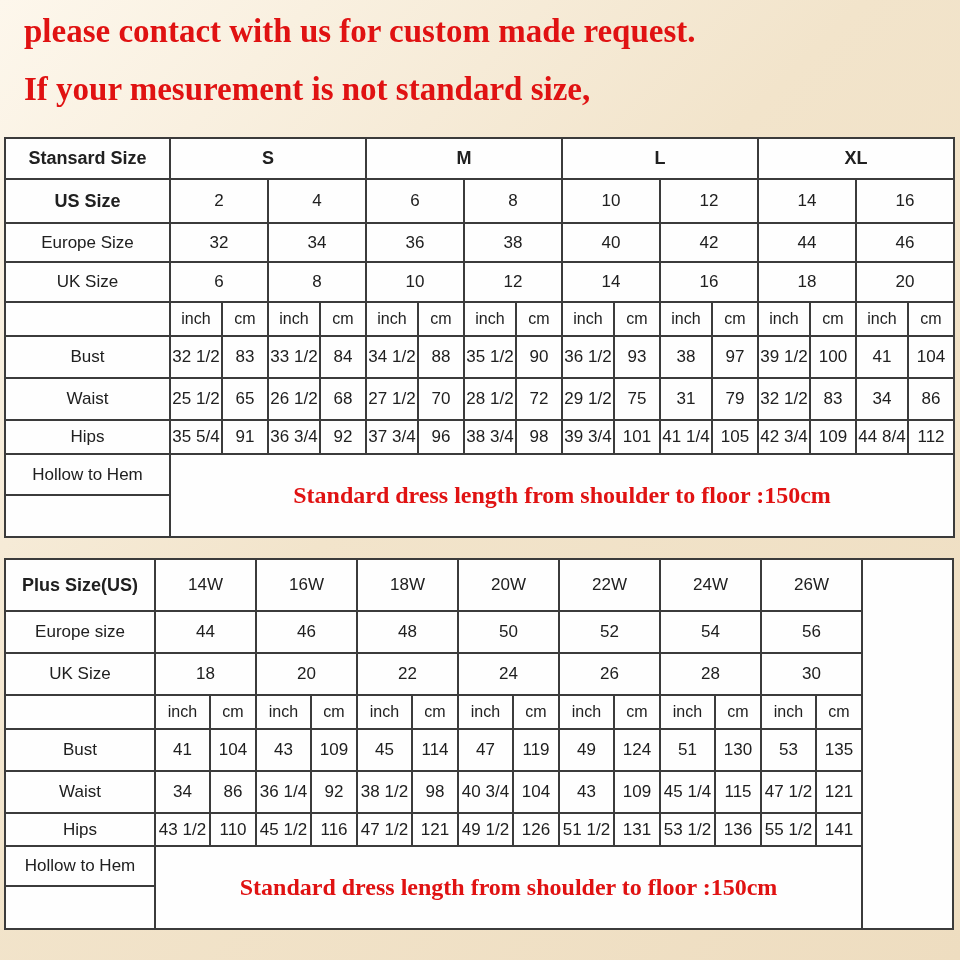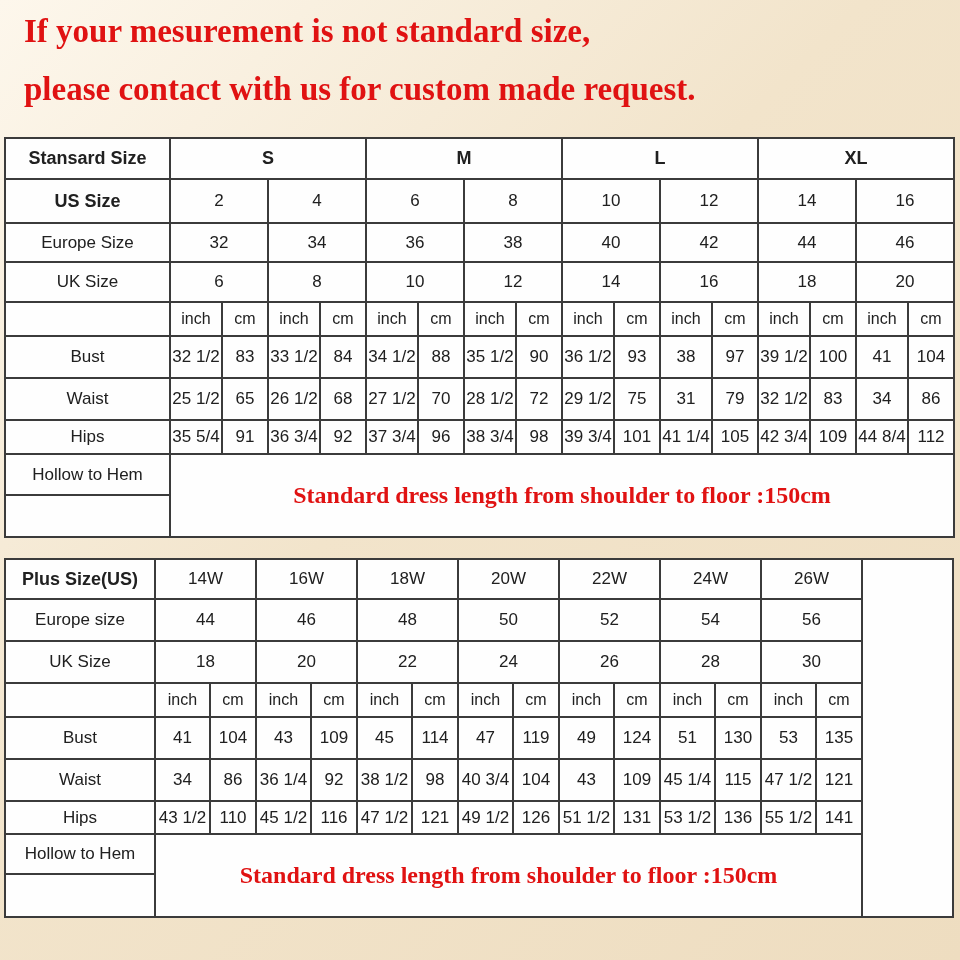--- a/index.html
+++ b/index.html
@@ -37,22 +37,22 @@
   table.size-table td.note{
     color:var(--red,#e01212);
     font-family:"Liberation Serif",serif;
     font-weight:bold;font-size:24px;
   }
 </style>
 </head>
 <body>
 
 <div class="heading">
+  <span class="line">please contact with us for custom made request.</span>
   <span class="line">If your mesurement is not standard size,</span>
-  <span class="line">please contact with us for custom made request.</span>
 </div>
 
 <div class="tbl-wrap t1" id="standard-table">
     <table class="size-table">
       <colgroup>
         <col style="width: 165px;">
         <col style="width: 52px;">
         <col style="width: 46px;">
         <col style="width: 52px;">
         <col style="width: 46px;">
@@ -210,21 +210,21 @@
         <col style="width: 46px;">
         <col style="width: 55px;">
         <col style="width: 46px;">
         <col style="width: 55px;">
         <col style="width: 46px;">
         <col style="width: 55px;">
         <col style="width: 46px;">
         <col style="width: 91px;">
       </colgroup>
       <tbody>
-        <tr style="height: 40px;">
+        <tr style="height: 52px;">
           <td class="bold">Plus Size(US)</td>
           <td colspan="2">14W</td>
           <td colspan="2">16W</td>
           <td colspan="2">18W</td>
           <td colspan="2">20W</td>
           <td colspan="2">22W</td>
           <td colspan="2">24W</td>
           <td colspan="2">26W</td>
           <td rowspan="9"></td>
         </tr>

